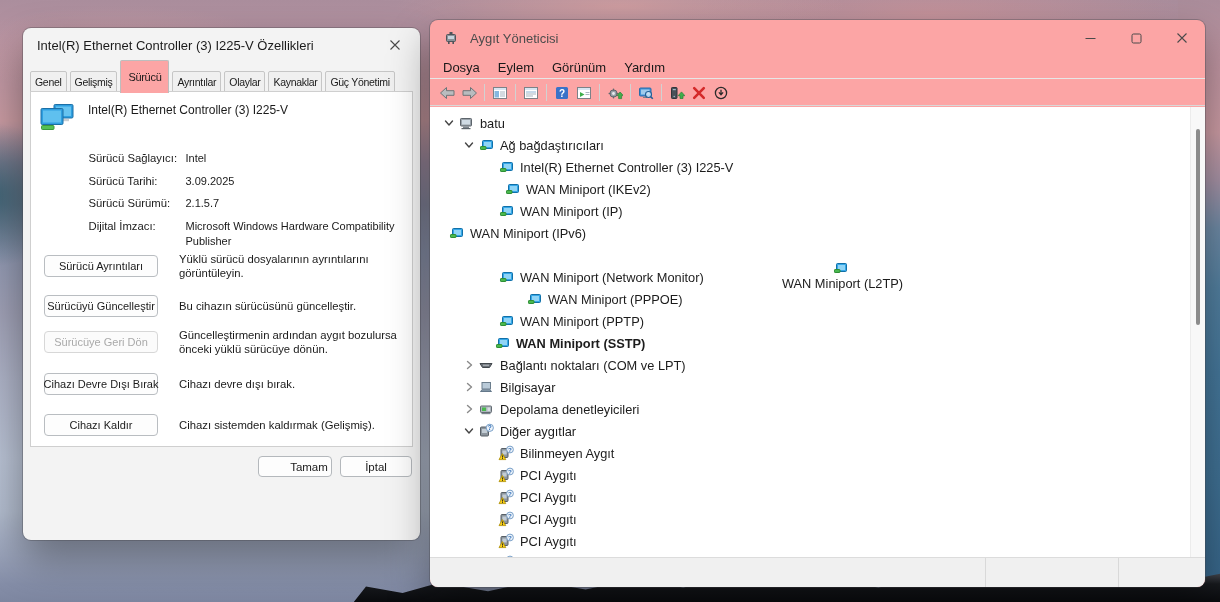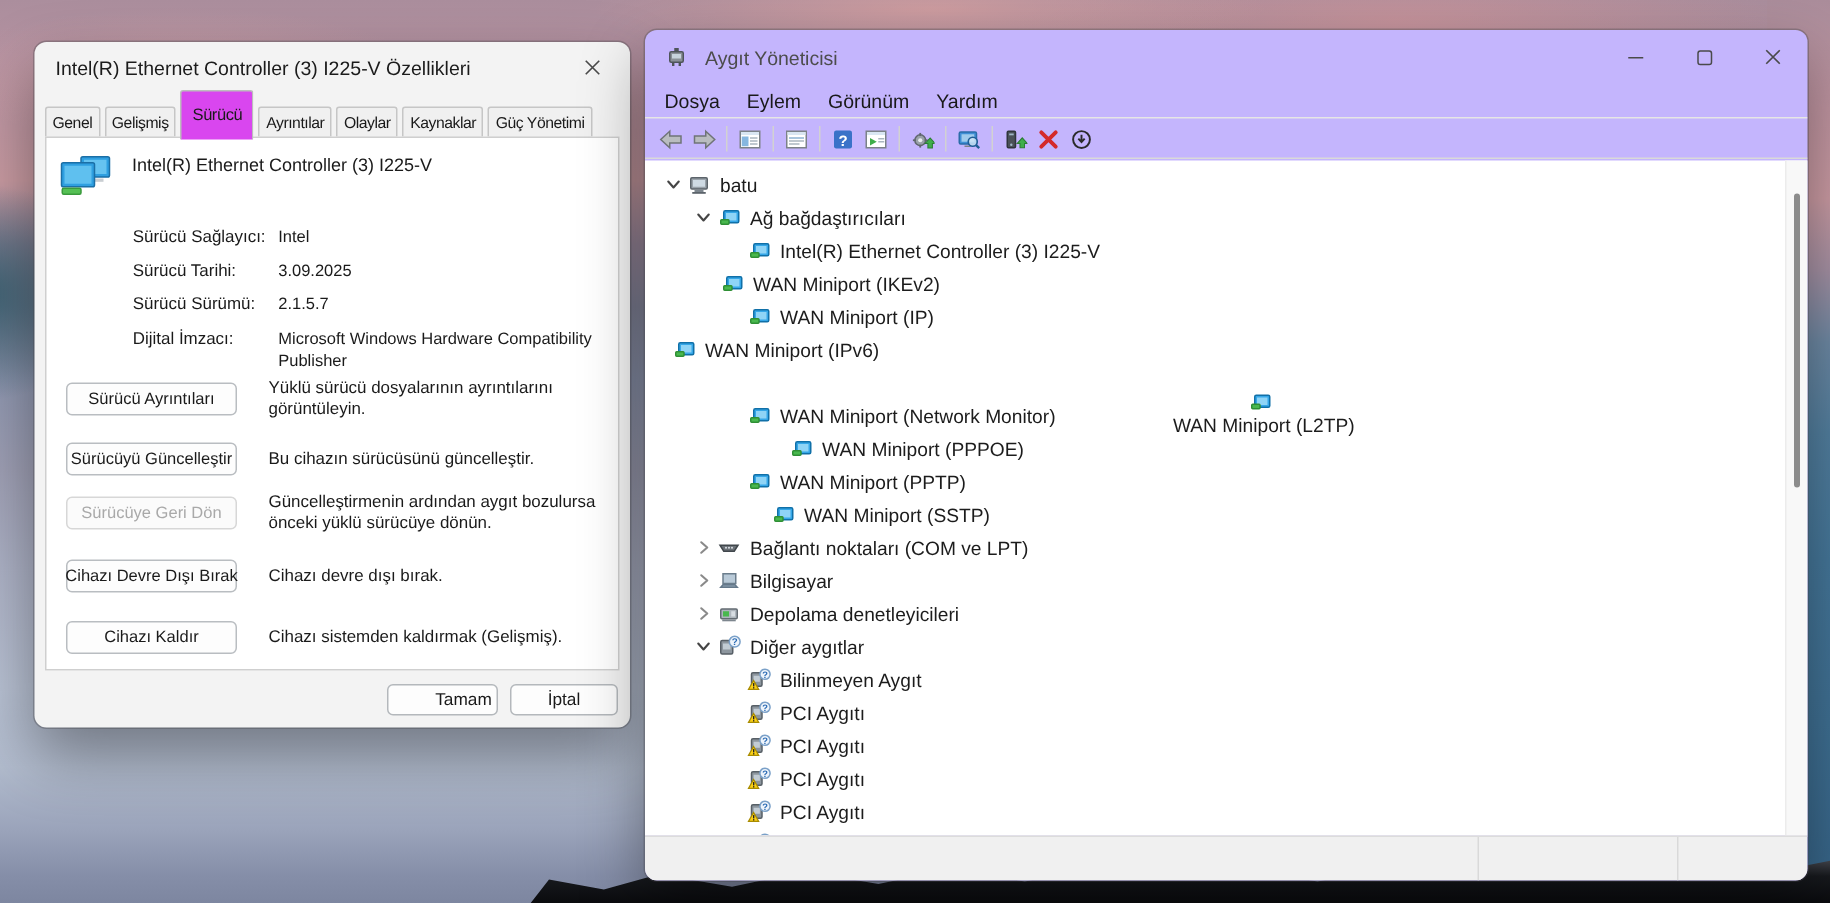--- a/index.html
+++ b/index.html
@@ -16,31 +16,31 @@
   }
   #wallpaper-right { position:absolute; top:0; right:0; width:42px; height:100%;
     background:linear-gradient(180deg,#ab8d9b 0%,#c095a1 12%,#cb9ba3 22%,#a591a4 30%,#6d89a4 38%,#527f9f 48%,#45779a 62%,#3f7093 80%,#366488 100%);
   }
   #rocks { position:absolute; left:0; bottom:0; width:1220px; height:30px;
     background:linear-gradient(180deg,#4a4d55 0%,#181a1e 40%,#0a0b0e 100%);
     clip-path:polygon(29% 100%,30% 48%,33% 70%,36% 36%,40% 64%,44% 30%,48% 58%,52% 24%,56% 52%,60% 20%,64% 48%,68% 26%,72% 52%,76% 20%,80% 46%,84% 16%,88% 42%,92% 12%,96% 38%,100% 6%,100% 100%,0% 100%);
   }
 
   
-  #dlg { position:absolute; left:23px; top:28px; width:397px; height:457px;
+  #dlg { position:absolute; left:23px; top:28px; width:397px; height:512px;
     background:#f3f3f3; border-radius:8px; overflow:hidden;
     box-shadow:0 0 0 1px rgba(70,70,75,.35), 0 18px 42px rgba(0,0,0,.38);
   }
   .dlg-titlebar { position:absolute; left:0; top:0; width:100%; height:34px; display:flex; align-items:center; padding-left:14px; }
   .dlg-title { font-size:13px; color:#1b1b1b; }
   .dlg-close { position:absolute; right:10px; top:6px; width:30px; height:22px; display:flex; align-items:center; justify-content:center; }
   .tabs { position:absolute; left:7px; top:40px; height:24px; display:flex; align-items:flex-end; }
   .tab { height:21px; display:flex; align-items:center; padding:0 4px; margin-right:3px; white-space:nowrap; letter-spacing:-0.3px;
     background:#f0f0f0; border:1px solid #c6c6c6; border-radius:2px 2px 0 0; font-size:10.5px; color:#1a1a1a; }
-  .tab.active { height:25px; margin-bottom:-1px; background:#d946ef; border-color:#bdbdbd; border-bottom:none; padding:16px 7px; z-index:3; font-size:11px; }
+  .tab.active { height:25px; margin-bottom:-1px; background:#fca5a5; border-color:#bdbdbd; border-bottom:none; padding:16px 7px; z-index:3; font-size:11px; }
   .dlg-page { position:absolute; left:7px; top:63px; width:383px; height:356px; background:#fff; border:1px solid #cfcfcf; }
   .dev-icon { position:absolute; left:7px; top:11px; width:38px; height:31px; }
   .dev-name { position:absolute; left:57px; top:11px; font-size:12px; color:#1a1a1a; }
   .field-row { position:absolute; left:57px; width:324px; display:flex;justify-content:center; }
   .field-row .flabel { width:97px; font-size:11.3px; color:#1a1a1a; line-height:15px; }
   .field-row .fvalue { width:226px; font-size:11px; color:#1a1a1a; line-height:15px; white-space:pre; }
   .field-row:nth-child(1){top:59px} .field-row:nth-child(2){top:82px}
   .field-row:nth-child(3){top:104px} .field-row:nth-child(4){top:127px}
   .action-row { position:absolute; left:13px; width:362px; height:22px; display:flex; }
   .action-row:nth-child(1){top:163px} .action-row:nth-child(2){top:203px}
@@ -50,21 +50,21 @@
     font-size:11px; color:#1a1a1a; font-family:inherit; display:flex; align-items:center; justify-content:center; flex:none; }
   .dlg-btn.disabled { color:#a9a9a9; border-color:#d7d7d7; background:#fbfbfb; }
   .action-desc { margin-left:21px; align-self:center; font-size:11.3px; color:#1a1a1a; line-height:14.5px; white-space:pre; }
   .footer-btn { position:absolute; top:428px; height:21px; border:1px solid #b4b8bc; border-radius:4px; background:#fdfdfd;
     font-size:11.5px; color:#1a1a1a; font-family:inherit; display:flex; align-items:center; justify-content:center; }
   #btn-ok { left:235px; width:74px;padding-left:28px; }
   #btn-cancel { left:317px; width:72px; }
 
   
   #dm { position:absolute; left:430px; top:20px; width:775px; height:567px;
-    background:#c4b5fd; border-radius:8px; overflow:hidden;
+    background:#fca5a5; border-radius:8px; overflow:hidden;
     box-shadow:0 0 0 1px rgba(70,70,75,.35), 0 18px 42px rgba(0,0,0,.38);
   }
   .dm-titlebar { position:absolute; left:0; top:0; width:100%; height:36px; display:flex; align-items:center; padding-left:13px; }
   .dm-title-icon { width:16px; height:16px; margin-right:11px; }
   .dm-title { font-size:13px; color:#4c4c4c; }
   .dm-controls { position:absolute; right:0; top:0; height:36px; display:flex; }
   .ctrl { width:46px; height:36px; display:flex; align-items:center; justify-content:center; }
   .dm-menubar { position:absolute; left:0; top:36px; width:100%; height:23px; display:flex; align-items:center; padding-left:4px; border-bottom:1px solid #e6e6e6; }
   .menu-item { padding:0 9px; font-size:13px; color:#191919; }
   .dm-toolbar { position:absolute; left:0; top:60px; width:100%; height:26px; display:flex; align-items:center; padding-left:6px; border-bottom:1px solid #d9d9d9; }
@@ -318,21 +318,21 @@
       </div>
       <div class="tree-row" style="padding-left: 50px;">
         <span class="chev"></span>
         <span class="ticon"><svg width="16" height="16" viewBox="0 0 16 16">
             <rect x="4.5" y="3.5" width="10" height="8" rx="1" fill="#35a7e8" stroke="#1070a8"></rect>
             <rect x="6" y="5" width="7" height="5" fill="#8fd4f6"></rect>
             <rect x="2.5" y="9.5" width="5.5" height="3" rx="0.6" fill="#49b84e" stroke="#2f8f35"></rect>
           </svg></span>
         <span class="tlabel">Intel(R) Ethernet Controller (3) I225-V</span>
       </div>
-      <div class="tree-row" style="padding-left: 32px;">
+      <div class="tree-row" style="padding-left: 56px;">
         <span class="chev"></span>
         <span class="ticon"><svg width="16" height="16" viewBox="0 0 16 16">
             <rect x="4.5" y="3.5" width="10" height="8" rx="1" fill="#35a7e8" stroke="#1070a8"></rect>
             <rect x="6" y="5" width="7" height="5" fill="#8fd4f6"></rect>
             <rect x="2.5" y="9.5" width="5.5" height="3" rx="0.6" fill="#49b84e" stroke="#2f8f35"></rect>
           </svg></span>
         <span class="tlabel">WAN Miniport (IKEv2)</span>
       </div>
       <div class="tree-row" style="padding-left: 50px;">
         <span class="chev"></span>
@@ -381,21 +381,21 @@
       </div>
       <div class="tree-row" style="padding-left: 50px;">
         <span class="chev"></span>
         <span class="ticon"><svg width="16" height="16" viewBox="0 0 16 16">
             <rect x="4.5" y="3.5" width="10" height="8" rx="1" fill="#35a7e8" stroke="#1070a8"></rect>
             <rect x="6" y="5" width="7" height="5" fill="#8fd4f6"></rect>
             <rect x="2.5" y="9.5" width="5.5" height="3" rx="0.6" fill="#49b84e" stroke="#2f8f35"></rect>
           </svg></span>
         <span class="tlabel">WAN Miniport (PPTP)</span>
       </div>
-      <div class="tree-row" style="padding-left: 66px;">
+      <div class="tree-row" style="padding-left: 46px; font-weight: bold;">
         <span class="chev"></span>
         <span class="ticon"><svg width="16" height="16" viewBox="0 0 16 16">
             <rect x="4.5" y="3.5" width="10" height="8" rx="1" fill="#35a7e8" stroke="#1070a8"></rect>
             <rect x="6" y="5" width="7" height="5" fill="#8fd4f6"></rect>
             <rect x="2.5" y="9.5" width="5.5" height="3" rx="0.6" fill="#49b84e" stroke="#2f8f35"></rect>
           </svg></span>
         <span class="tlabel">WAN Miniport (SSTP)</span>
       </div>
       <div class="tree-row" style="padding-left: 30px;">
         <span class="chev">

